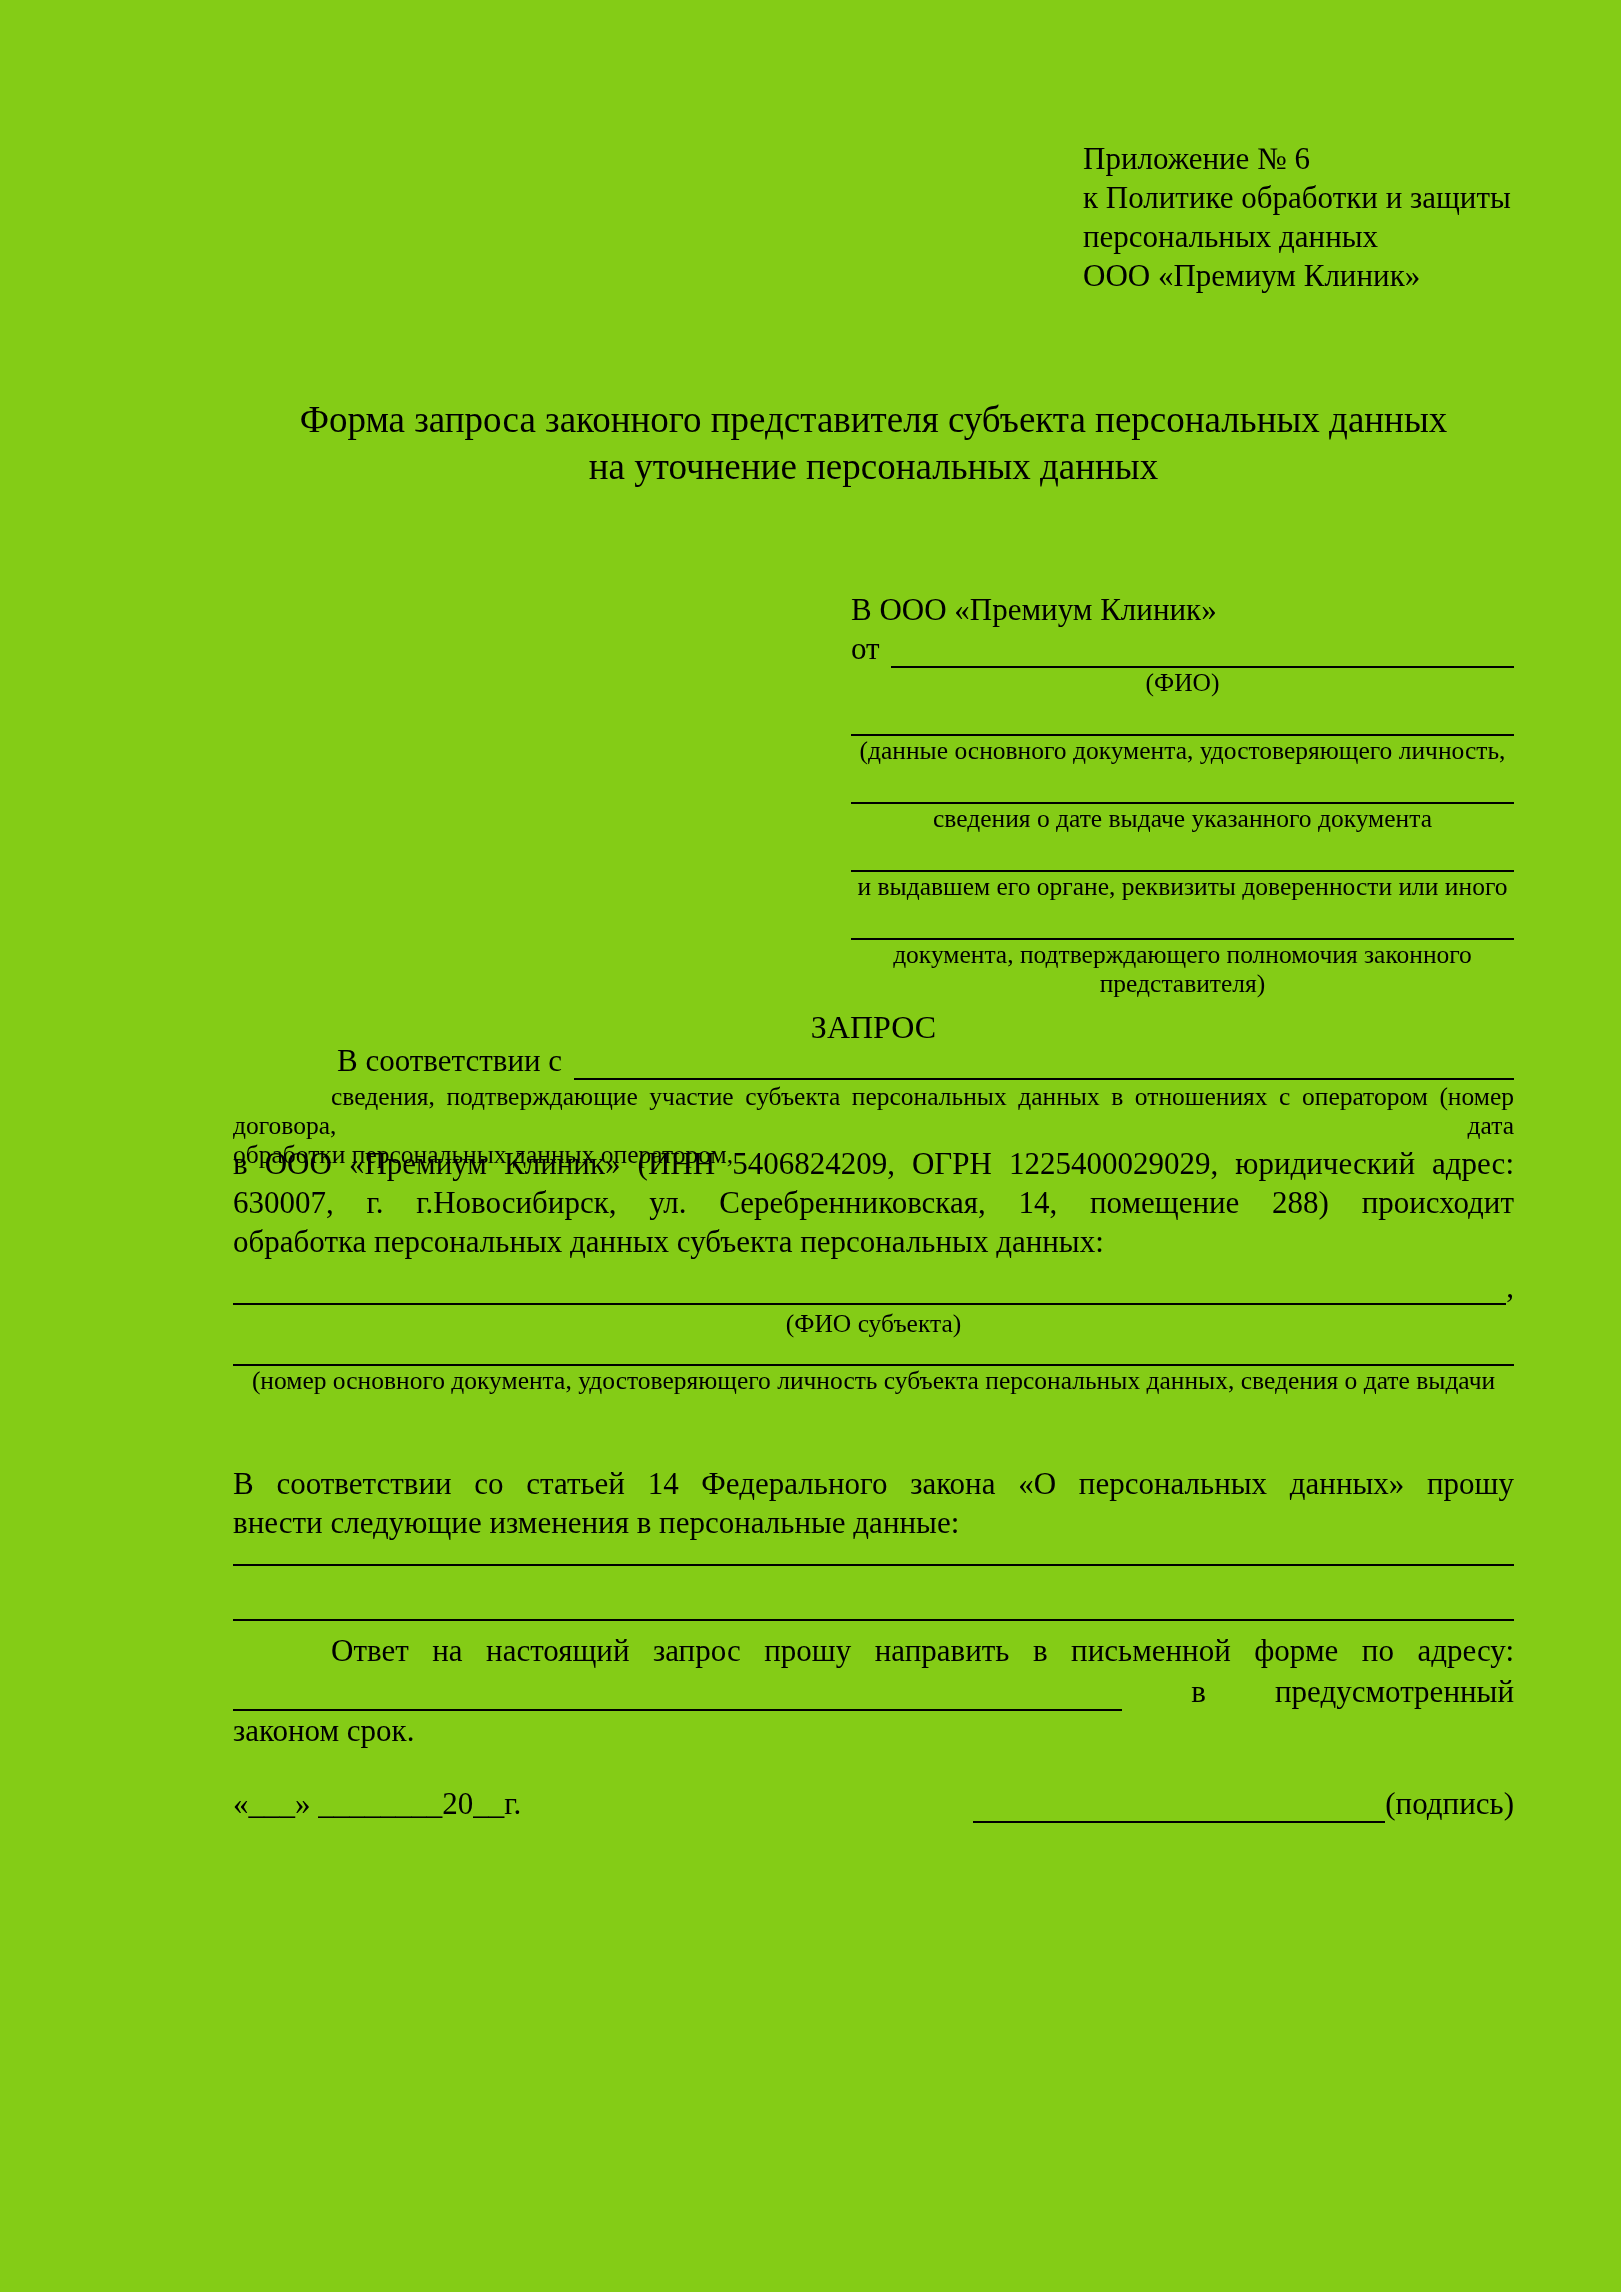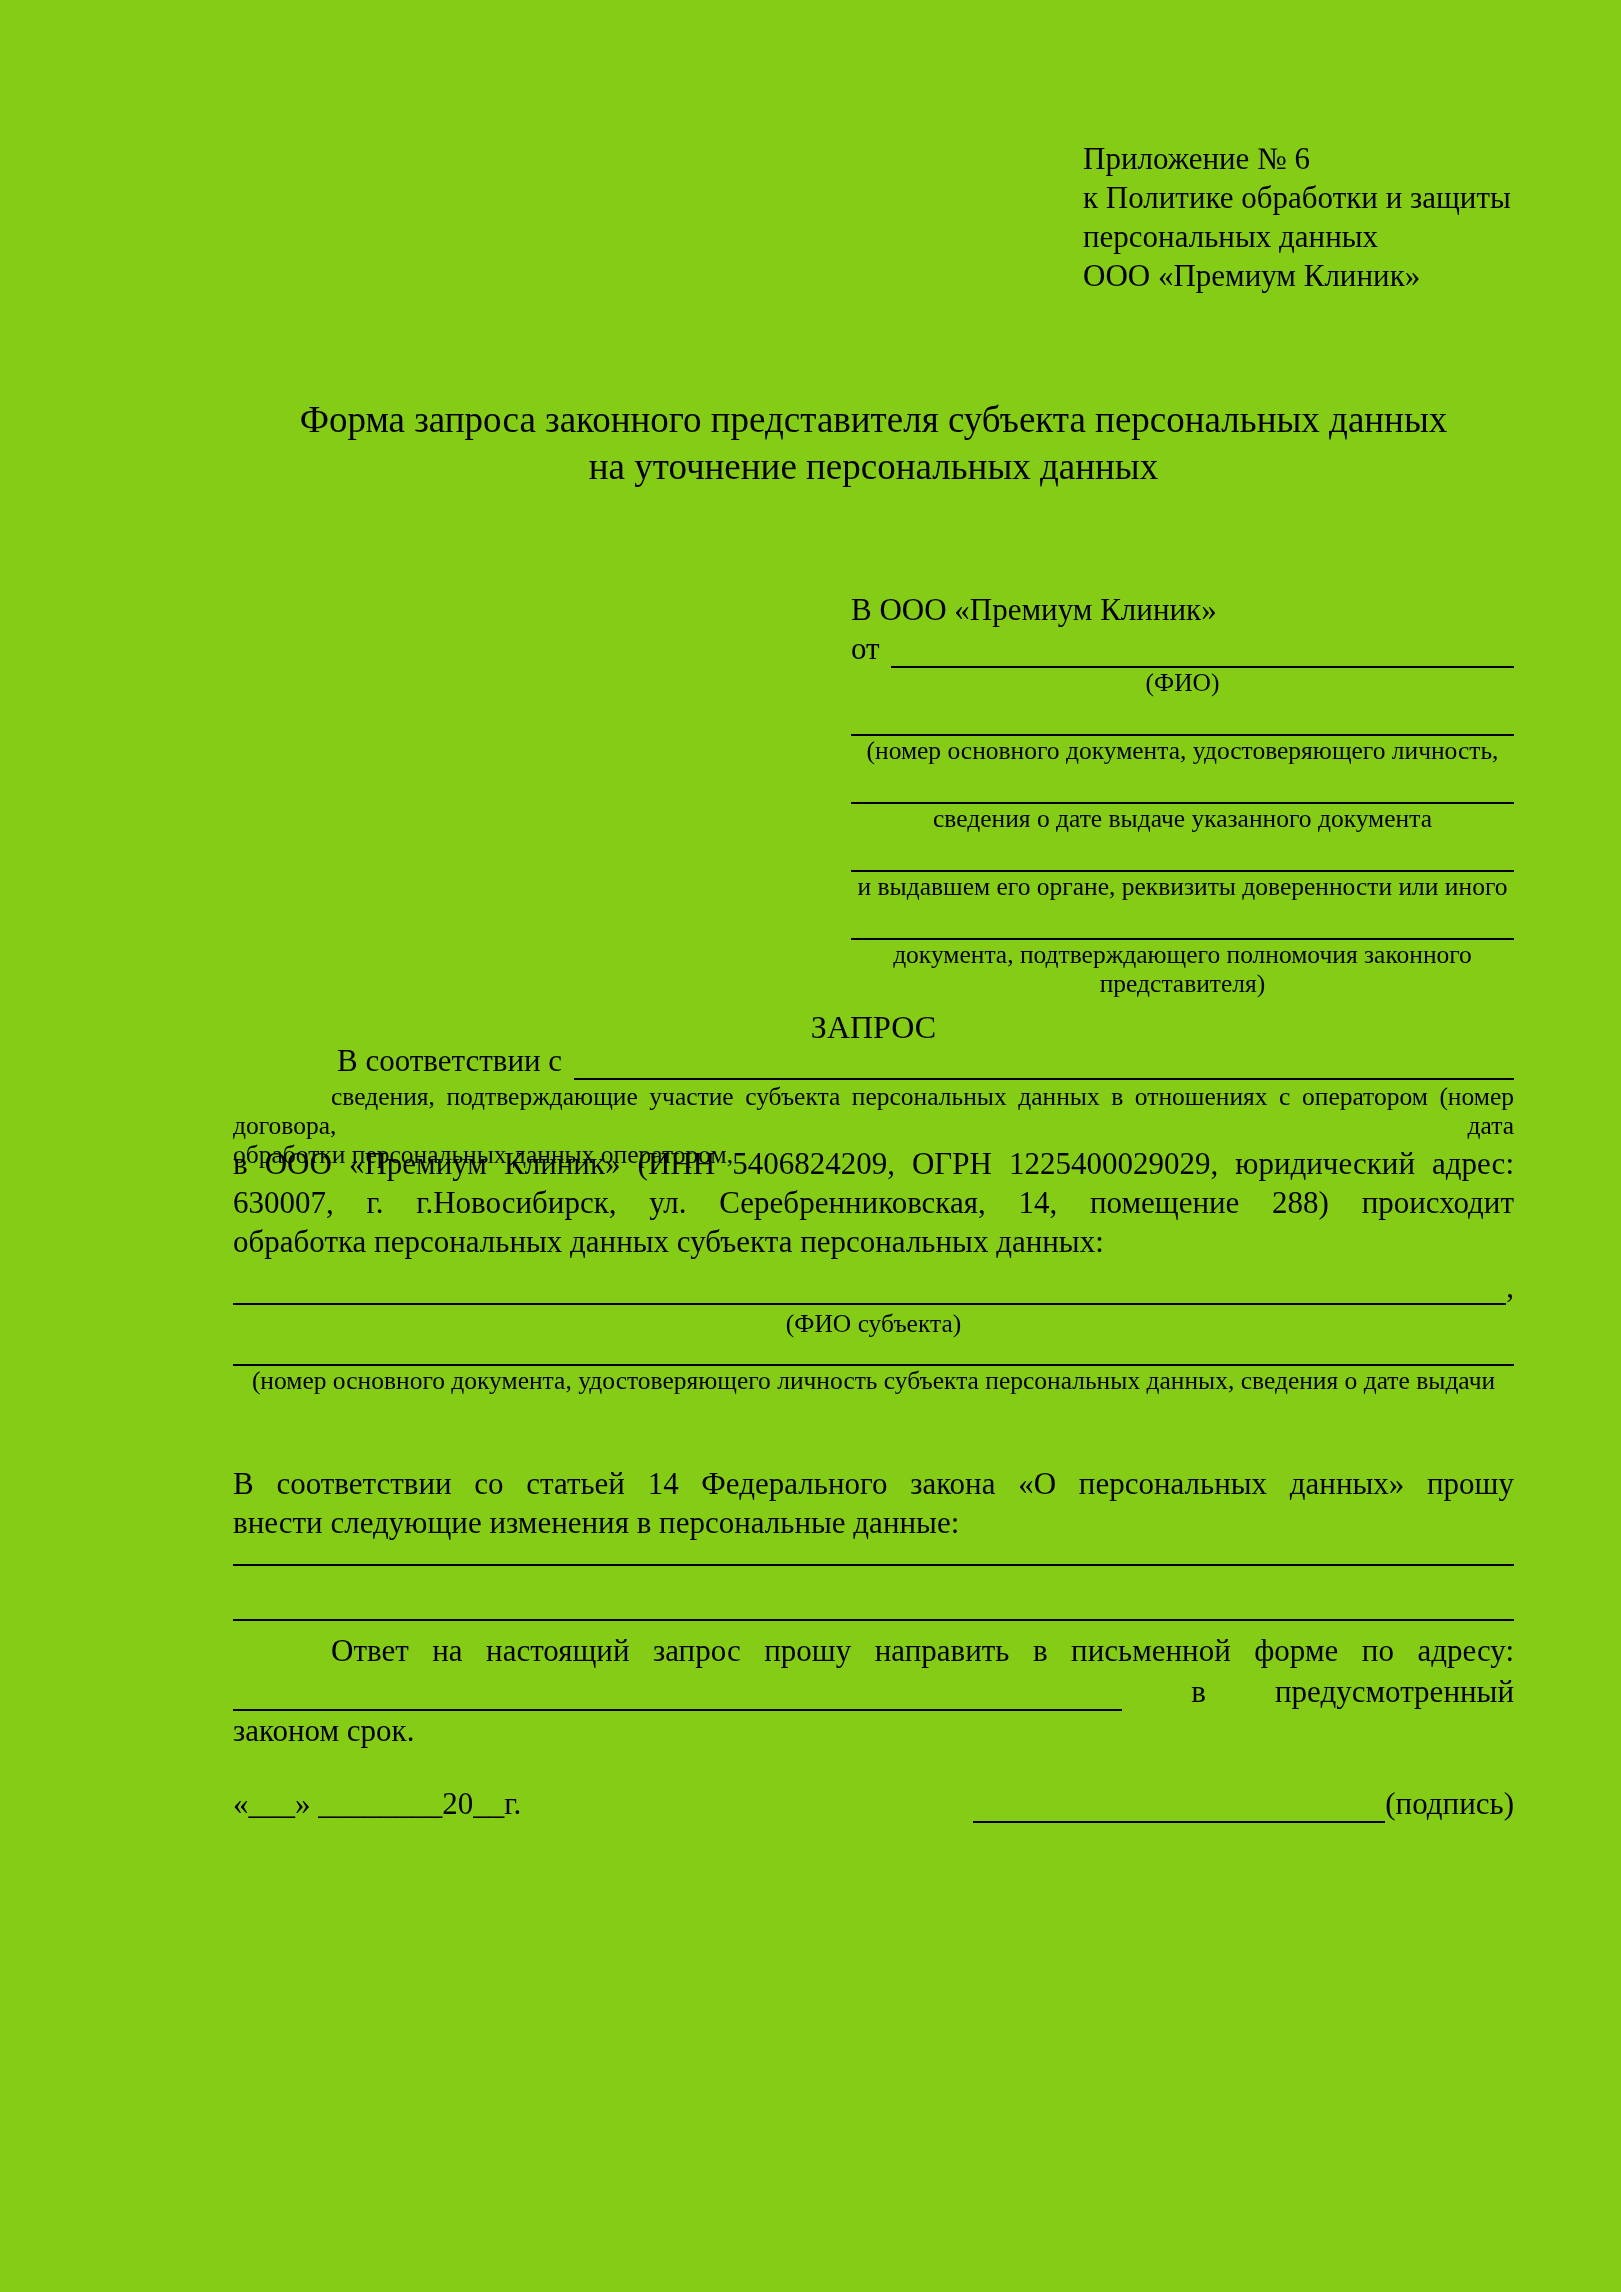--- a/index.html
+++ b/index.html
@@ -85,21 +85,21 @@
   <div class="abs addressee">
     <div>В ООО «Премиум Клиник»</div>
     <div class="from-row">
       <span class="lbl">от</span>
       <span class="flex-ul"></span>
     </div>
     <div class="cap">(ФИО)</div>
 
     <div class="field">
       <div class="ul"></div>
-      <div class="cap">(номер основного документа, удостоверяющего личность,</div>
+      <div class="cap">(данные основного документа, удостоверяющего личность,</div>
     </div>
     <div class="field">
       <div class="ul"></div>
       <div class="cap">сведения о дате выдаче указанного документа</div>
     </div>
     <div class="field">
       <div class="ul"></div>
       <div class="cap">и выдавшем его органе, реквизиты доверенности или иного</div>
     </div>
     <div class="field">

